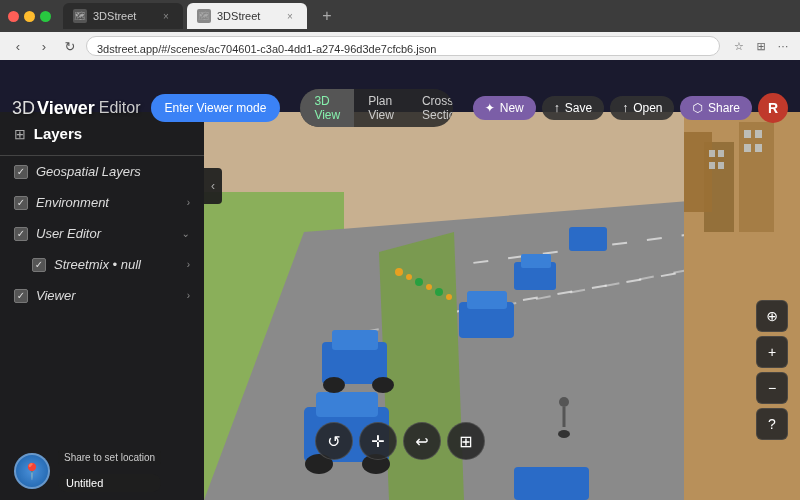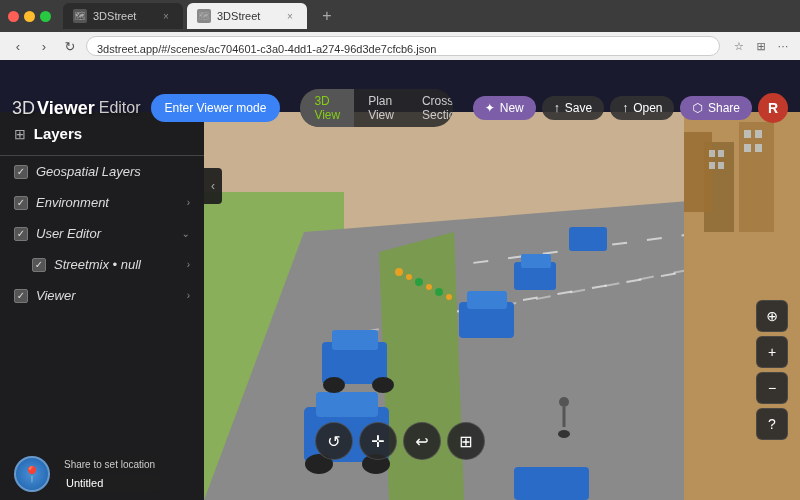--- a/index.html
+++ b/index.html
@@ -80,21 +80,21 @@
     }
 
     .header-spacer { flex: 1; }
 
     .view-tabs {
       display: flex; background: rgba(40,40,40,0.85); border-radius: 20px; overflow: hidden;
     }
     .view-tab {
       padding: 5px 14px; font-size: 12px; color: #ccc; cursor: pointer;
     }
-    .view-tab.active { background: #555; color: #84cc16; }
+    .view-tab.active { background: #555; color: #86efac; }
 
     .header-spacer2 { flex: 1; }
 
     .header-actions { display: flex; gap: 6px; align-items: center; }
     .action-btn {
       display: flex; align-items: center; gap: 5px;
       padding: 5px 12px; border-radius: 20px; font-size: 12px; cursor: pointer; border: none;
     }
     .action-btn.purple { background: #7b5ea7; color: white; }
     .action-btn.dark { background: rgba(50,50,50,0.9); color: white; }
@@ -165,21 +165,21 @@
       display: flex; align-items: center; gap: 8px; z-index: 100;
     }
     .location-icon {
       width: 36px; height: 36px; border-radius: 50%;
       background: radial-gradient(circle, #4a90d9, #1a5fa8);
       display: flex; align-items: center; justify-content: center;
       font-size: 16px; border: 2px solid rgba(255,255,255,0.3);
     }
     .location-text { display: flex; flex-direction: column; }
     .location-click { font-size: 10px; color: #ccc; background: rgba(30,30,30,0.7); padding: 2px 6px; border-radius: 3px; }
-    .location-name { font-size: 11px; color: white; background: rgba(30,30,30,0.85); padding: 3px 8px; border-radius: 10px; margin-top: 2px; }
+    .location-name { font-size: 11px; color: white; background: rgba(30,30,30,0.85); padding: 3px 8px; border-radius: 10px; margin-top: 9px; }
 
     
     .sky {
       position: absolute; top: 52px; left: 204px; right: 0; height: 120px;
       background: linear-gradient(180deg, #c8b090 0%, #d4bc9a 100%);
     }
 
     .buildings-right {
       position: absolute; top: 52px; right: 0; width: 200px; bottom: 0;
       background: linear-gradient(180deg, #c8b090 0%, #8b6030 30%, #7a5528 100%);

